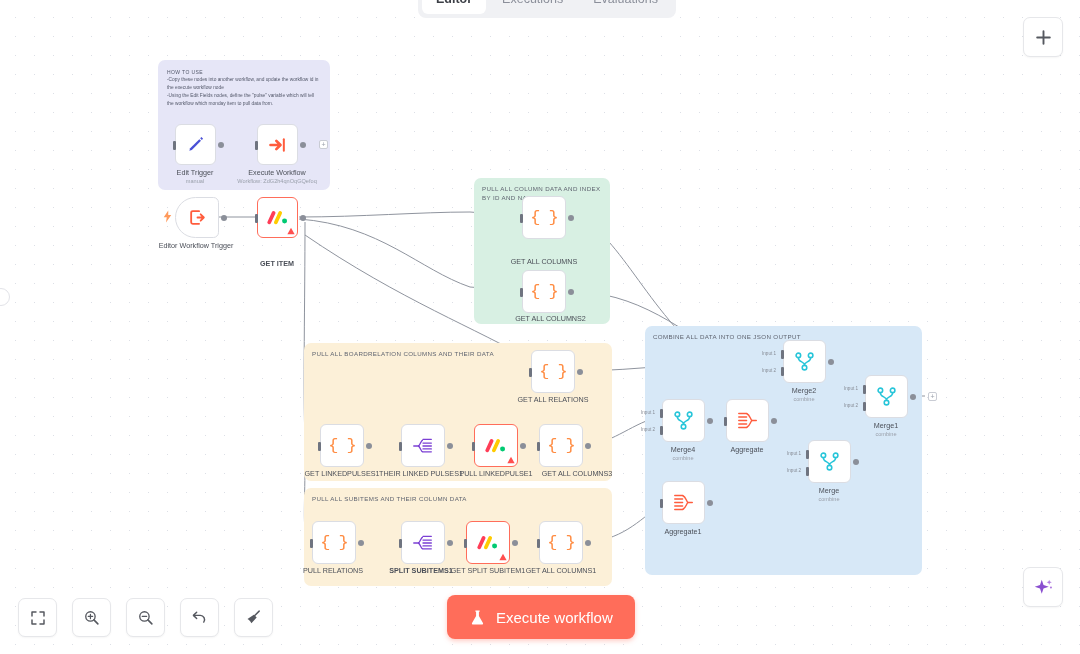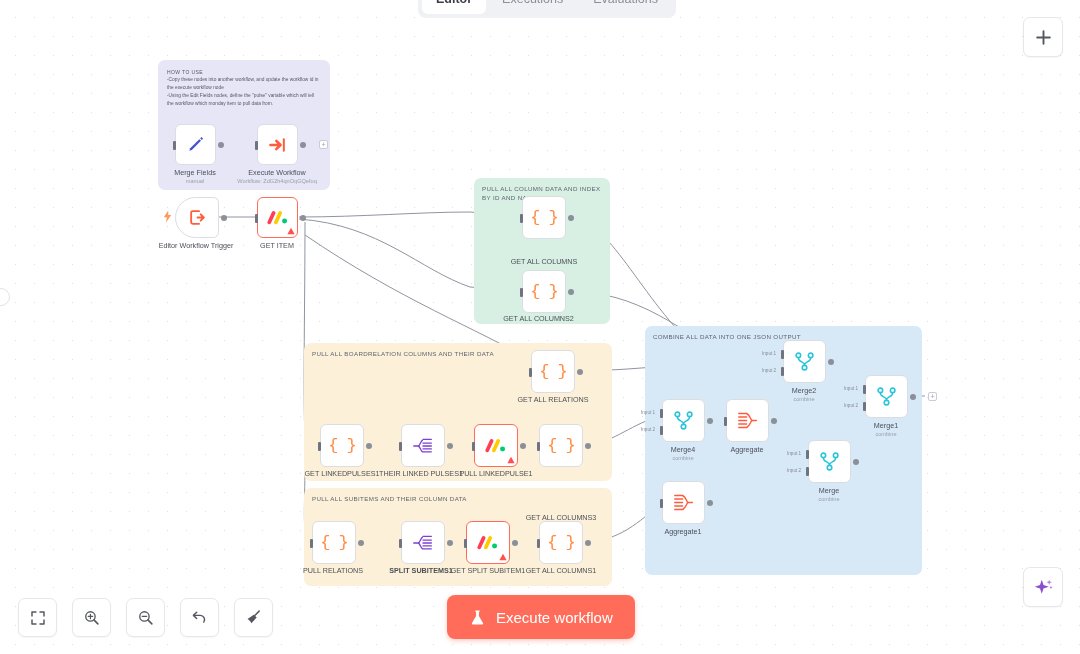--- a/index.html
+++ b/index.html
@@ -259,21 +259,21 @@
   </div>
 
   <div class="node" style="left:175px; top:124px; width:41px; height:41px;">
     <svg class="icon" width="20" height="20" viewBox="0 0 24 24">
       <path d="M4 19l3-1 11-11-2-2L5 16z" fill="#4a51d6"></path>
       <path d="M17 4l2 2 1.5-1.5-2-2z" fill="#4a51d6"></path>
     </svg>
     <div class="port inp" style="left:-3px; top:16px;"></div>
     <div class="port" style="right:-9px; top:17px;"></div>
   </div>
-  <div class="node-label" style="left:195px; top:168px;">Merge Fields</div>
+  <div class="node-label" style="left:195px; top:168px;">Edit Trigger</div>
   <div class="node-sub" style="left:195px; top:178px;">manual</div>
 
   <div class="node" style="left:257px; top:124px; width:41px; height:41px;">
     <svg class="icon" width="20" height="20" viewBox="0 0 24 24">
       <path d="M3 12h11M10 7l5 5-5 5" stroke="#ff5c3d" stroke-width="3.2" fill="none" stroke-linecap="round" stroke-linejoin="round"></path>
       <path d="M19 5v14" stroke="#ff5c3d" stroke-width="2.4" stroke-linecap="round"></path>
     </svg>
     <div class="port inp" style="left:-3px; top:16px;"></div>
     <div class="port" style="right:-9px; top:17px;"></div>
   </div>
@@ -298,35 +298,35 @@
       <path d="M3 17 L9 4" stroke="#ff3d57" stroke-width="5" stroke-linecap="round"></path>
       <path d="M12 17 L18 4" stroke="#ffcb00" stroke-width="5" stroke-linecap="round"></path>
       <circle cx="24" cy="15" r="3.4" fill="#00ca72"></circle>
     </svg>
     <svg style="position:absolute; right:2px; bottom:2px;" width="8" height="8" viewBox="0 0 12 12">
       <path d="M6 1L11.5 11H0.5z" fill="#ff4f4f"></path>
     </svg>
     <div class="port inp" style="left:-3px; top:16px;"></div>
     <div class="port" style="right:-9px; top:17px;"></div>
   </div>
-  <div class="node-label" style="left:277px; top:241px;">GET ITEM</div>
+  <div class="node-label" style="left:277px; top:259px;font-weight:bold;">GET ITEM</div>
 
   <div class="node" style="left:522px; top:196px; width:44px; height:43px;">
     <span class="code-icon">{ }</span>
     <div class="port inp" style="left:-3px; top:17px;"></div>
     <div class="port" style="right:-9px; top:18px;"></div>
   </div>
   <div class="node-label" style="left:544px; top:241px;margin-top:16px;">GET ALL COLUMNS</div>
 
   <div class="node" style="left:522px; top:270px; width:44px; height:43px;">
     <span class="code-icon">{ }</span>
     <div class="port inp" style="left:-3px; top:17px;"></div>
     <div class="port" style="right:-9px; top:18px;"></div>
   </div>
-  <div class="node-label" style="left:532px; top:314px;padding-left:13px;">GET ALL COLUMNS2</div>
+  <div class="node-label" style="left:544px; top:314px;padding-left:13px;">GET ALL COLUMNS2</div>
 
   <div class="node" style="left:531px; top:350px; width:44px; height:43px;">
     <span class="code-icon">{ }</span>
     <div class="port inp" style="left:-3px; top:17px;"></div>
     <div class="port" style="right:-9px; top:18px;"></div>
   </div>
   <div class="node-label" style="left:553px; top:395px;">GET ALL RELATIONS</div>
 
   <div class="node" style="left:320px; top:424px; width:44px; height:43px;">
     <span class="code-icon">{ }</span>
@@ -359,21 +359,21 @@
     <div class="port inp" style="left:-3px; top:17px;"></div>
     <div class="port" style="right:-9px; top:18px;"></div>
   </div>
   <div class="node-label" style="left:496px; top:469px;">PULL LINKEDPULSE1</div>
 
   <div class="node" style="left:539px; top:424px; width:44px; height:43px;">
     <span class="code-icon">{ }</span>
     <div class="port inp" style="left:-3px; top:17px;"></div>
     <div class="port" style="right:-9px; top:18px;"></div>
   </div>
-  <div class="node-label" style="left:561px; top:469px;margin-top:44px;">GET ALL COLUMNS3</div>
+  <div class="node-label" style="left:577px; top:469px;">GET ALL COLUMNS3</div>
 
   <div class="node" style="left:312px; top:521px; width:44px; height:43px;">
     <span class="code-icon">{ }</span>
     <div class="port inp" style="left:-3px; top:17px;"></div>
     <div class="port" style="right:-9px; top:18px;"></div>
   </div>
   <div class="node-label" style="left:333px; top:566px;">PULL RELATIONS</div>
 
   <div class="node" style="left:401px; top:521px; width:44px; height:43px;">
     <svg class="icon" width="20" height="18" viewBox="0 0 24 20">

